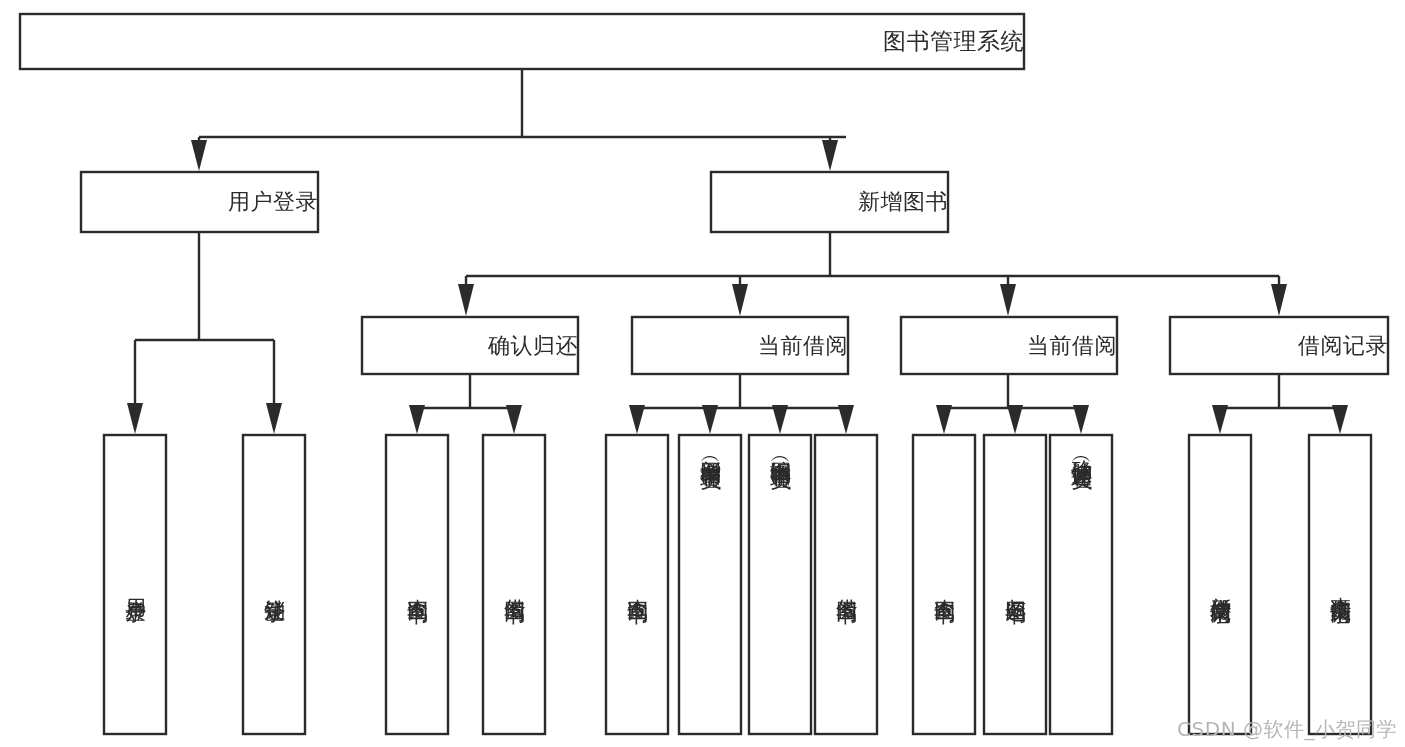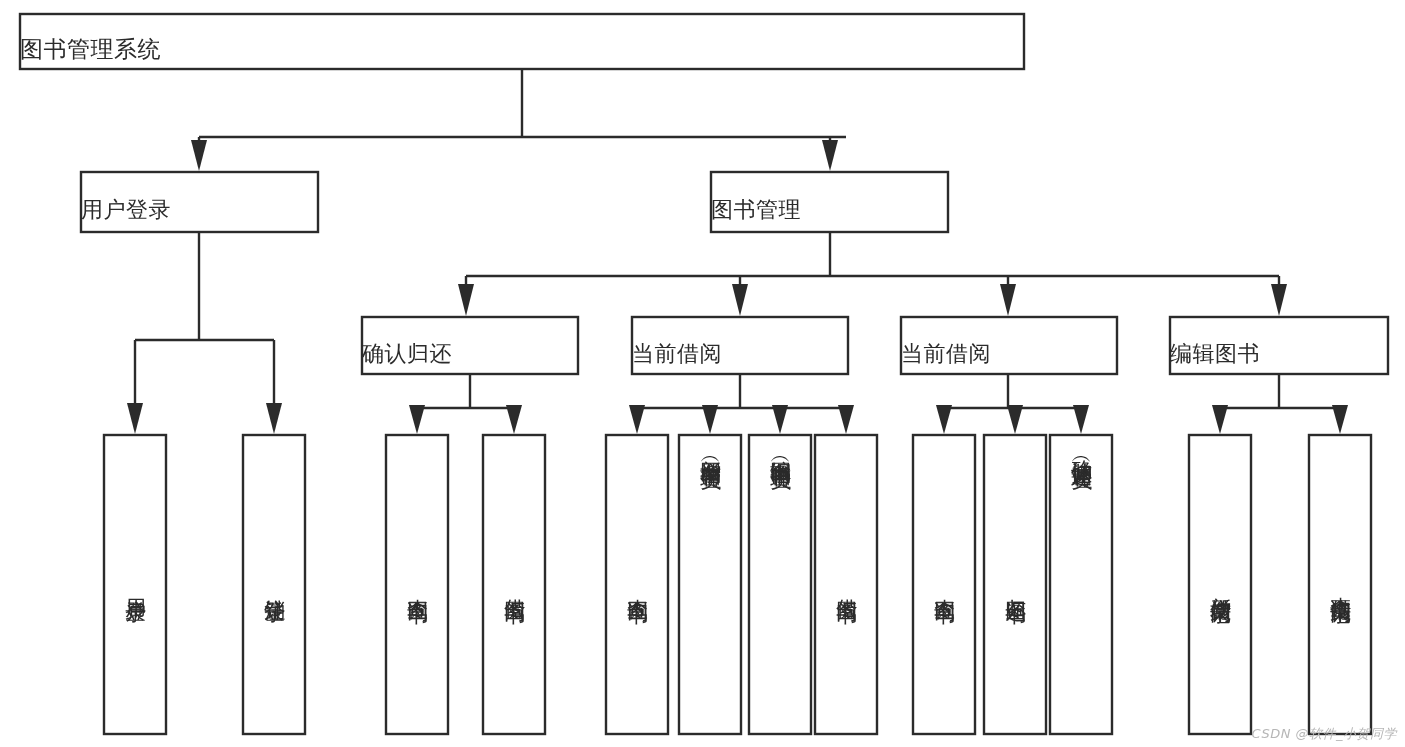--- a/index.html
+++ b/index.html
@@ -57,45 +57,43 @@
     line-height: 1.02;
     letter-spacing: 1.5px;
     color: #2b2b2b;
     text-align: center;
     white-space: nowrap;
   }
   .hlabel-wrap {
     position: absolute;
     display: flex;
     align-items: center;
-    justify-content: flex-start;
+    justify-content: flex-end;
     pointer-events: none;
-    margin-top: 8px;
   }
   .hlabel-text {
     font-family: "DejaVu Sans", "Liberation Sans", sans-serif;
     font-size: 22px;
     color: #2b2b2b;
     white-space: nowrap;
     letter-spacing: 0.5px;
   }
   .hlabel-root {
     font-size: 23px;
   }
   #watermark {
     position: absolute;
     right: 8px;
     bottom: 4px;
     font-family: "DejaVu Sans", "Liberation Sans", sans-serif;
-    font-size: 13px;
+    font-size: 20px;
     color: #b6b6b6;
     letter-spacing: 0.5px;
     white-space: nowrap;
     pointer-events: none;
-    font-style: italic;
   }
 </style>
 </head>
 <body>
 
 <div id="diagram-root">
 
   <svg id="flow-svg" viewBox="0 0 1405 747" xmlns="http://www.w3.org/2000/svg">
 
     <g>
@@ -186,34 +184,34 @@
   </svg>
 
   <div class="hlabel-wrap" style="left:20px;top:14px;width:1004px;height:55px;">
     <span class="hlabel-text hlabel-root">图书管理系统</span>
   </div>
 
   <div class="hlabel-wrap" style="left:81px;top:172px;width:237px;height:60px;">
     <span class="hlabel-text">用户登录</span>
   </div>
   <div class="hlabel-wrap" style="left:711px;top:172px;width:237px;height:60px;">
-    <span class="hlabel-text">图书管理</span>
+    <span class="hlabel-text">新增图书</span>
   </div>
 
   <div class="hlabel-wrap" style="left:362px;top:317px;width:216px;height:57px;">
     <span class="hlabel-text">确认归还</span>
   </div>
   <div class="hlabel-wrap" style="left:632px;top:317px;width:216px;height:57px;">
     <span class="hlabel-text">当前借阅</span>
   </div>
   <div class="hlabel-wrap" style="left:901px;top:317px;width:216px;height:58px;">
     <span class="hlabel-text">当前借阅</span>
   </div>
   <div class="hlabel-wrap" style="left:1170px;top:317px;width:218px;height:57px;">
-    <span class="hlabel-text">编辑图书</span>
+    <span class="hlabel-text">借阅记录</span>
   </div>
 
   <div class="vlabel-wrap" style="left:104px;top:435px;width:62px;height:299px;">
     <span class="vlabel-text">用户登录</span>
   </div>
   <div class="vlabel-wrap" style="left:243px;top:435px;width:62px;height:299px;">
     <span class="vlabel-text">注销登录</span>
   </div>
   <div class="vlabel-wrap" style="left:386px;top:435px;width:62px;height:299px;">
     <span class="vlabel-text">查询图书</span>

